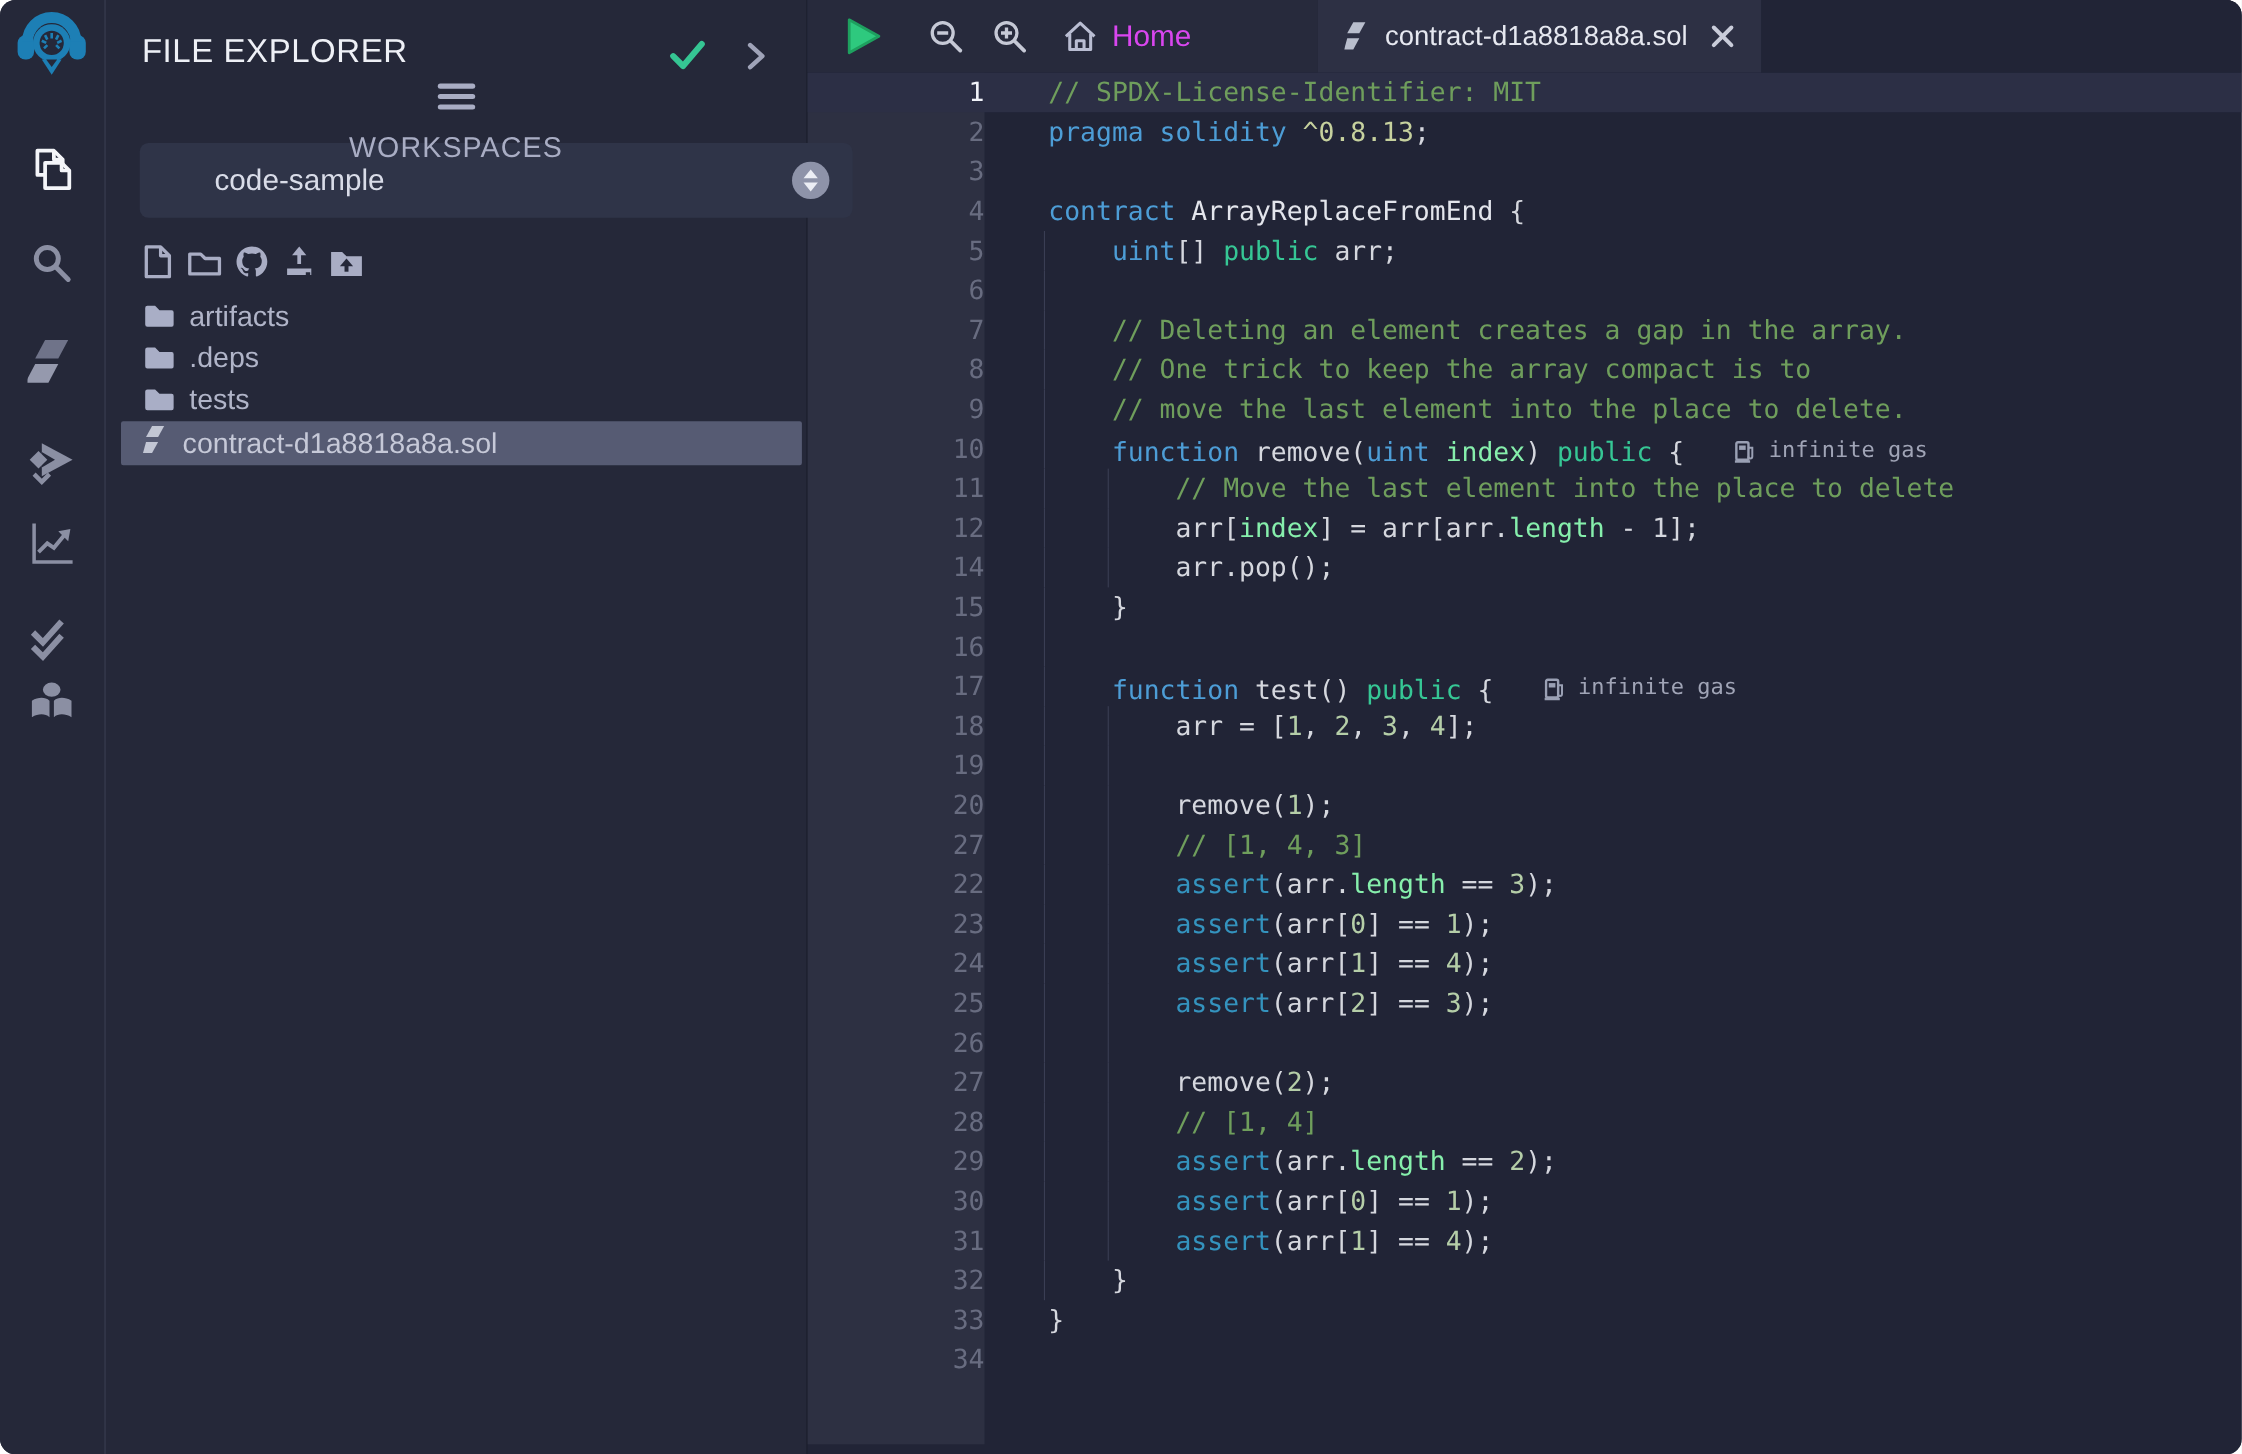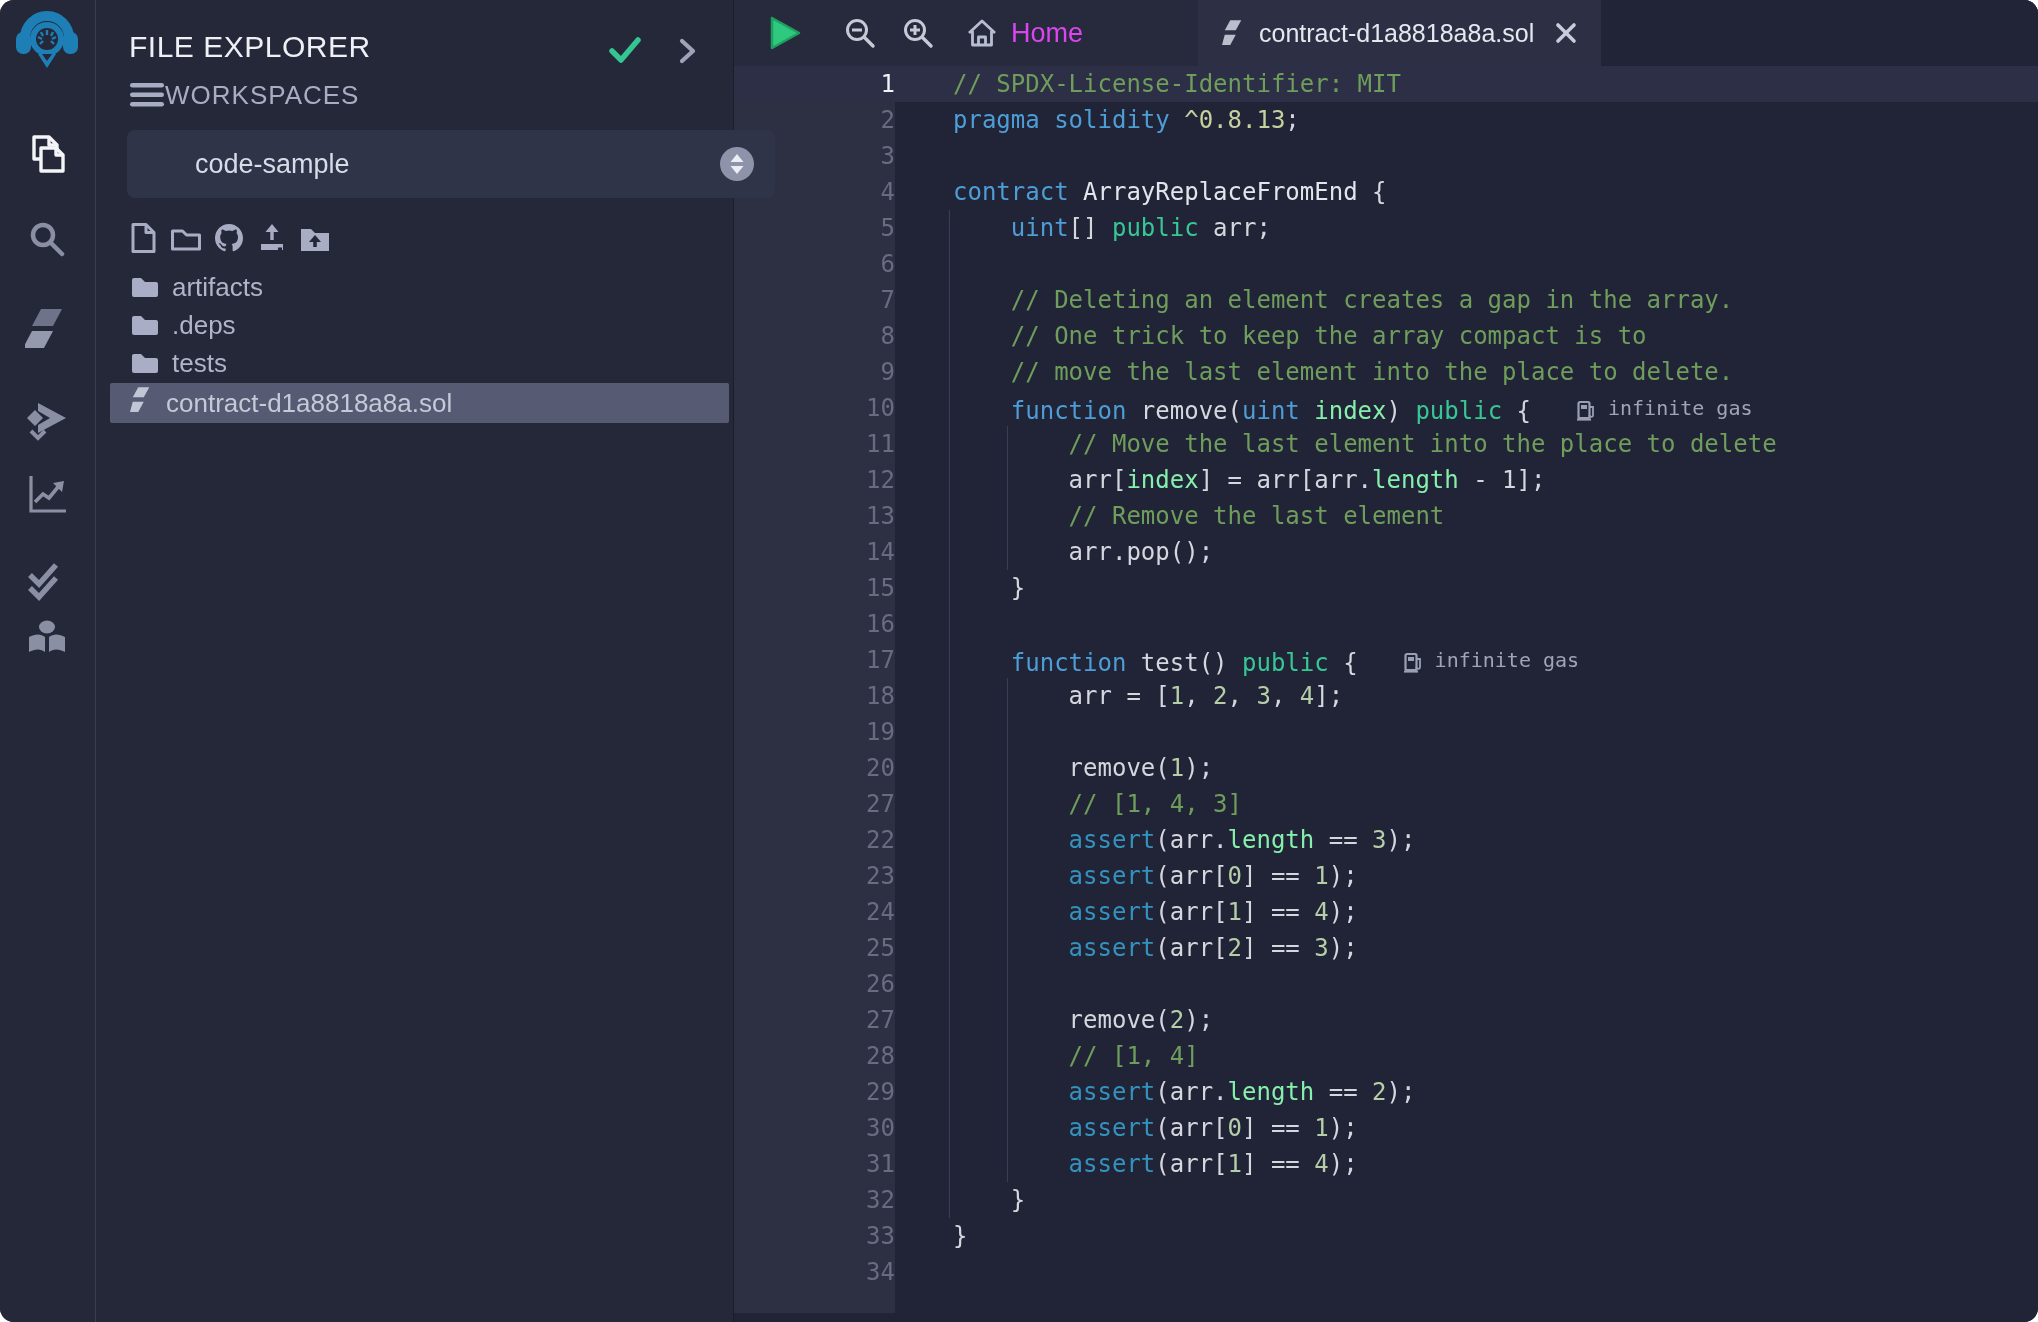--- a/index.html
+++ b/index.html
@@ -9,21 +9,21 @@
   
   .iconbar{position:absolute;left:0;top:0;width:95px;height:100%;background:#252839;
            border-right:1px solid #3a3e52;z-index:3;}
   .slot{position:absolute;left:0;width:94px;display:flex;justify-content:center;}
 
   
   .explorer{position:absolute;left:96px;top:0;width:637px;height:100%;background:#252839;z-index:2;}
   .x-header{display:flex;align-items:flex-end;height:64px;padding:0 36px 0 33px;}
   .x-title{flex:1;font-size:30px;font-weight:500;letter-spacing:.5px;color:#eef0f6;}
   .x-header .hicon{margin-left:38px;display:flex;}
-  .workspaces{display:flex;align-items:center;padding:0 33px;height:42px;margin-top:10px;}
+  .workspaces{display:flex;align-items:center;gap:17px;padding:0 33px;height:42px;margin-top:10px;flex-direction:column;}
   .ws-label{font-size:26px;letter-spacing:1px;color:#a9adc4;}
   .select{margin:14px 12px 0 31px;width:594px;height:68px;background:#2f3448;border-radius:8px;
           display:flex;align-items:center;padding:0 20px 0 34px;}
   .select .ws-name{flex:1;font-size:27px;color:#d9dce8;margin-left:34px;}
   .actions{display:flex;align-items:center;gap:11px;padding:24px 0 0 31px;}
   .actions .aicon{display:flex;align-items:center;justify-content:center;width:32px;height:32px;}
   .tree{margin-top:14px;}
   .trow{display:flex;align-items:center;gap:14px;height:38px;padding-left:34px;
         font-size:26px;color:#b0b4c8;}
   .trow .ticon{display:flex;flex:none;}
@@ -313,21 +313,20 @@
           <div class="line"><div class="ln">8</div><div class="code"><span class="guide" style="left: 2px;"></span><span class="tk-i">    </span><span class="tk-c">// One trick to keep the array compact is to</span></div></div>
           <div class="line"><div class="ln">9</div><div class="code"><span class="guide" style="left: 2px;"></span><span class="tk-i">    </span><span class="tk-c">// move the last element into the place to delete.</span></div></div>
           <div class="line"><div class="ln">10</div><div class="code"><span class="guide" style="left: 2px;"></span><span class="tk-i">    </span><span class="tk-k">function</span><span class="tk-i"> remove(</span><span class="tk-k">uint</span><span class="tk-i"> </span><span class="tk-m">index</span><span class="tk-i">) </span><span class="tk-p">public</span><span class="tk-i"> {</span><span class="gas"><svg width="20" height="22" viewBox="0 0 20 22">
                   <rect x="1.5" y="2" width="11" height="16" rx="1.5" fill="none" stroke="#9aa0b4" stroke-width="2.2"></rect>
                   <rect x="4" y="5" width="6" height="4" fill="#9aa0b4"></rect>
                   <path d="M13 7 h3 v8 a1.8 1.8 0 0 1 -3.6 0" fill="none" stroke="#9aa0b4" stroke-width="1.8"></path>
                   <line x1="0" y1="19.5" x2="14" y2="19.5" stroke="#9aa0b4" stroke-width="2.2"></line>
                 </svg><span>infinite gas</span></span></div></div>
           <div class="line"><div class="ln">11</div><div class="code"><span class="guide" style="left: 2px;"></span><span class="guide" style="left: 60px;"></span><span class="tk-i">        </span><span class="tk-c">// Move the last element into the place to delete</span></div></div>
           <div class="line"><div class="ln">12</div><div class="code"><span class="guide" style="left: 2px;"></span><span class="guide" style="left: 60px;"></span><span class="tk-i">        arr[</span><span class="tk-m">index</span><span class="tk-i">] = arr[arr.</span><span class="tk-m">length</span><span class="tk-i"> - 1];</span></div></div>
-          <div class="line"><div class="ln">13</div><div class="code"><span class="guide" style="left: 2px;"></span><span class="guide" style="left: 60px;"></span><span class="tk-i">        </span><span class="tk-c">// Remove the last element</span></div></div>
           <div class="line"><div class="ln">14</div><div class="code"><span class="guide" style="left: 2px;"></span><span class="guide" style="left: 60px;"></span><span class="tk-i">        arr.pop();</span></div></div>
           <div class="line"><div class="ln">15</div><div class="code"><span class="guide" style="left: 2px;"></span><span class="tk-i">    }</span></div></div>
           <div class="line"><div class="ln">16</div><div class="code"><span class="guide" style="left: 2px;"></span></div></div>
           <div class="line"><div class="ln">17</div><div class="code"><span class="guide" style="left: 2px;"></span><span class="tk-i">    </span><span class="tk-k">function</span><span class="tk-i"> test() </span><span class="tk-p">public</span><span class="tk-i"> {</span><span class="gas"><svg width="20" height="22" viewBox="0 0 20 22">
                   <rect x="1.5" y="2" width="11" height="16" rx="1.5" fill="none" stroke="#9aa0b4" stroke-width="2.2"></rect>
                   <rect x="4" y="5" width="6" height="4" fill="#9aa0b4"></rect>
                   <path d="M13 7 h3 v8 a1.8 1.8 0 0 1 -3.6 0" fill="none" stroke="#9aa0b4" stroke-width="1.8"></path>
                   <line x1="0" y1="19.5" x2="14" y2="19.5" stroke="#9aa0b4" stroke-width="2.2"></line>
                 </svg><span>infinite gas</span></span></div></div>
           <div class="line"><div class="ln">18</div><div class="code"><span class="guide" style="left: 2px;"></span><span class="guide" style="left: 60px;"></span><span class="tk-i">        arr = [</span><span class="tk-n">1</span><span class="tk-i">, </span><span class="tk-n">2</span><span class="tk-i">, </span><span class="tk-n">3</span><span class="tk-i">, </span><span class="tk-n">4</span><span class="tk-i">];</span></div></div>

